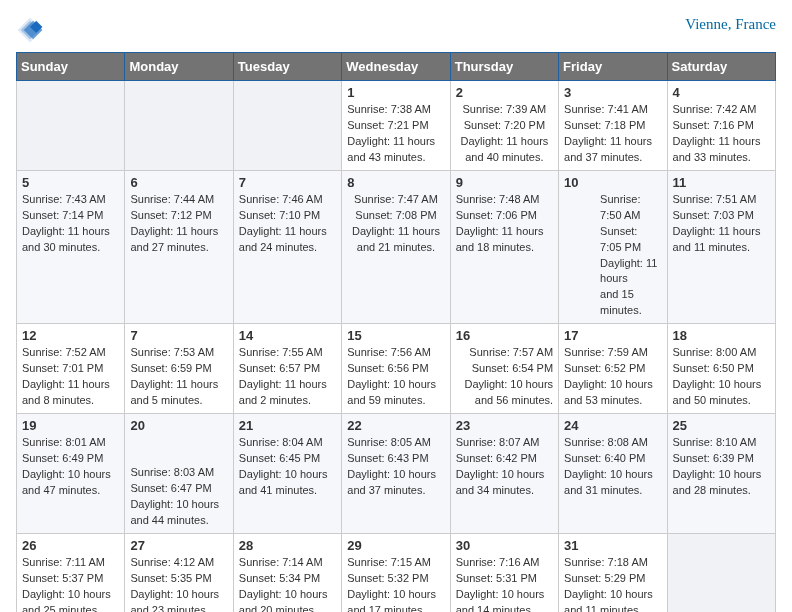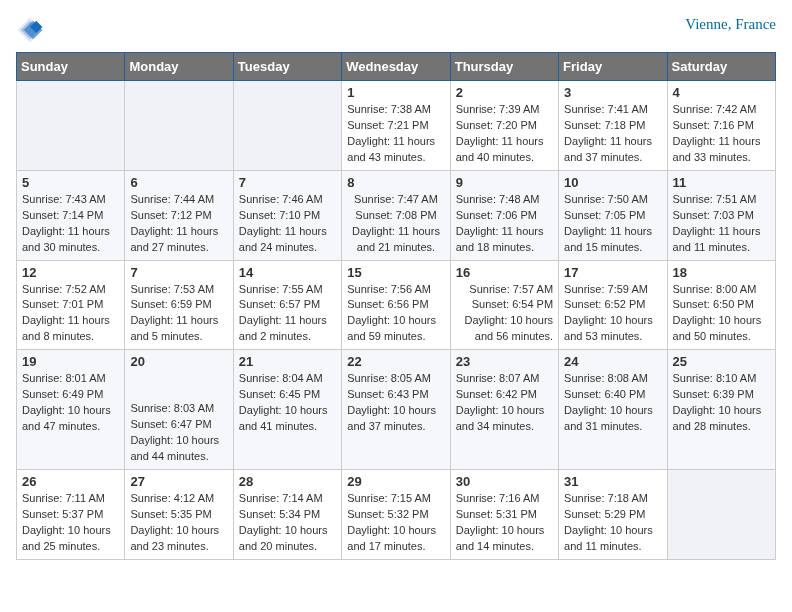--- a/index.html
+++ b/index.html
@@ -123,21 +123,21 @@
         <td class="empty-cell"></td>
         <td>
           <span class="day-num">1</span>
           <div class="cell-text" style="white-space: pre-line;">Sunrise: 7:38 AM
 Sunset: 7:21 PM
 Daylight: 11 hours
 and 43 minutes.</div>
         </td>
         <td>
           <span class="day-num">2</span>
-          <div class="cell-text" style="white-space: pre-line;">Sunrise: 7:39 AM
+          <div class="cell-text" style="white-space: pre-line; text-align: center;">Sunrise: 7:39 AM
 Sunset: 7:20 PM
 Daylight: 11 hours
 and 40 minutes.</div>
         </td>
         <td>
           <span class="day-num">3</span>
           <div class="cell-text" style="white-space: pre-line;">Sunrise: 7:41 AM
 Sunset: 7:18 PM
 Daylight: 11 hours
 and 37 minutes.</div>
@@ -181,21 +181,21 @@
         </td>
         <td>
           <span class="day-num">9</span>
           <div class="cell-text" style="white-space: pre-line;">Sunrise: 7:48 AM
 Sunset: 7:06 PM
 Daylight: 11 hours
 and 18 minutes.</div>
         </td>
         <td>
           <span class="day-num">10</span>
-          <div class="cell-text" style="white-space: pre-line;">Sunrise: 7:50 AM
+          <div class="cell-text" style="white-space: pre-line; margin-left: 36px;">Sunrise: 7:50 AM
 Sunset: 7:05 PM
 Daylight: 11 hours
 and 15 minutes.</div>
         </td>
         <td>
           <span class="day-num">11</span>
           <div class="cell-text" style="white-space: pre-line;">Sunrise: 7:51 AM
 Sunset: 7:03 PM
 Daylight: 11 hours
 and 11 minutes.</div>

